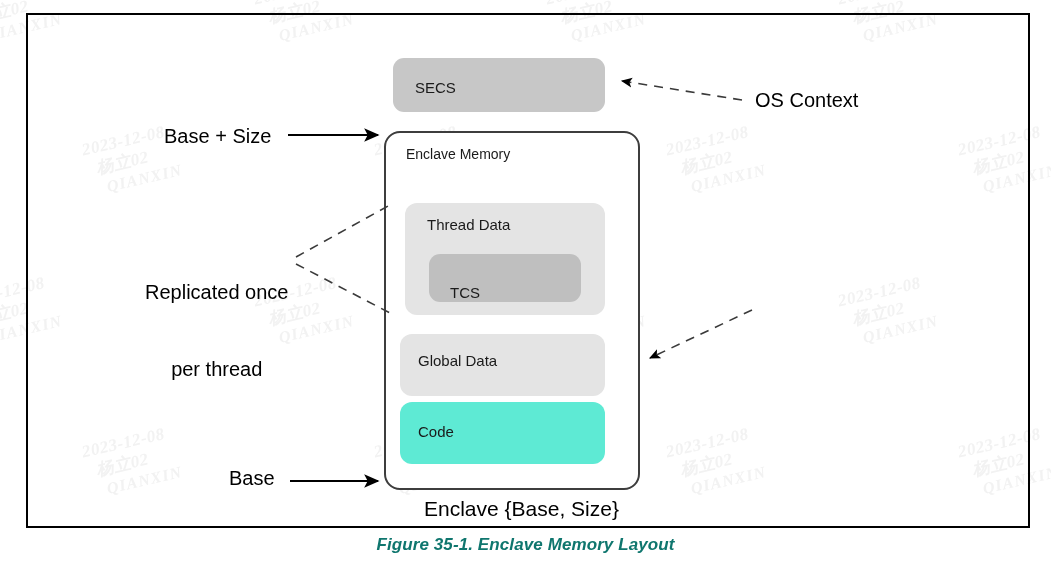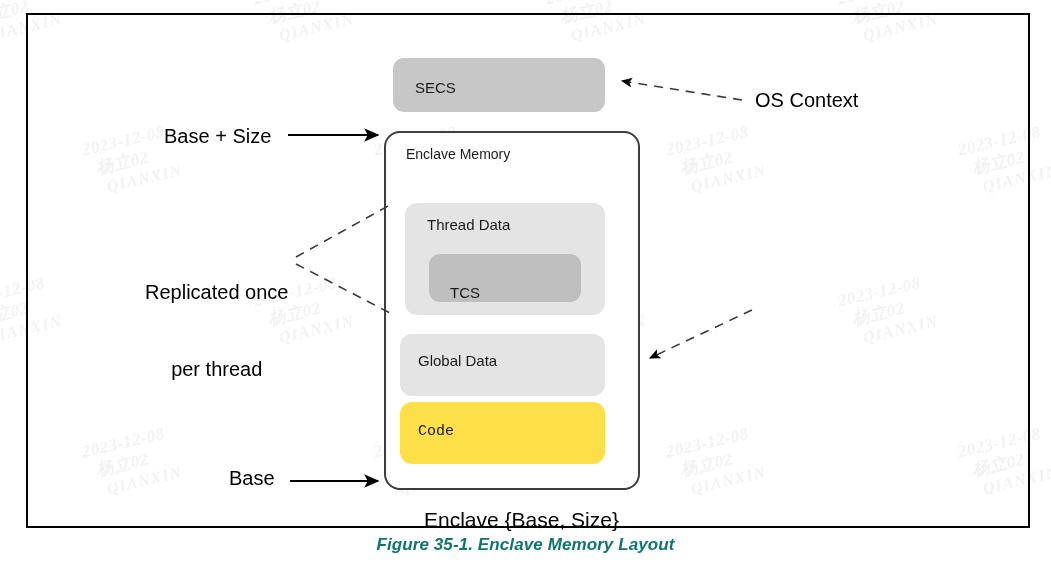--- a/index.html
+++ b/index.html
@@ -126,40 +126,39 @@
     background: #e4e4e4;
     border-radius: 12px;
   }
   #global-data-box .box-label { left: 18px; top: 18px; }
 
   #code-box {
     left: 400px;
     top: 402px;
     width: 205px;
     height: 62px;
-    background: #fde047;
+    background: #5eead4;
     border-radius: 12px;
-    font-family: Liberation Mono, monospace;
   }
   #code-box .box-label { left: 18px; top: 21px; }
 
   
   .annot {
     position: absolute;
     font-size: 20px;
     color: #000000;
     white-space: pre;
     z-index: 4;
   }
   #label-base-plus-size { left: 164px; top: 125px; }
   #label-replicated     { left: 145px; top: 229px; text-align: center; line-height: 1.28; }
   #label-base           { left: 229px; top: 467px; }
   #label-os-context     { left: 755px; top: 89px; }
   #label-app-context    { left: 767px; top: 298px; }
-  #label-enclave-base-size { left: 424px; top: 497px; font-size: 21px; margin-top: 11px; }
+  #label-enclave-base-size { left: 424px; top: 497px; font-size: 21px; }
 
   
   #connectors {
     position: absolute;
     left: 0; top: 0;
     width: 1051px;
     height: 574px;
     z-index: 4;
     pointer-events: none;
   }

